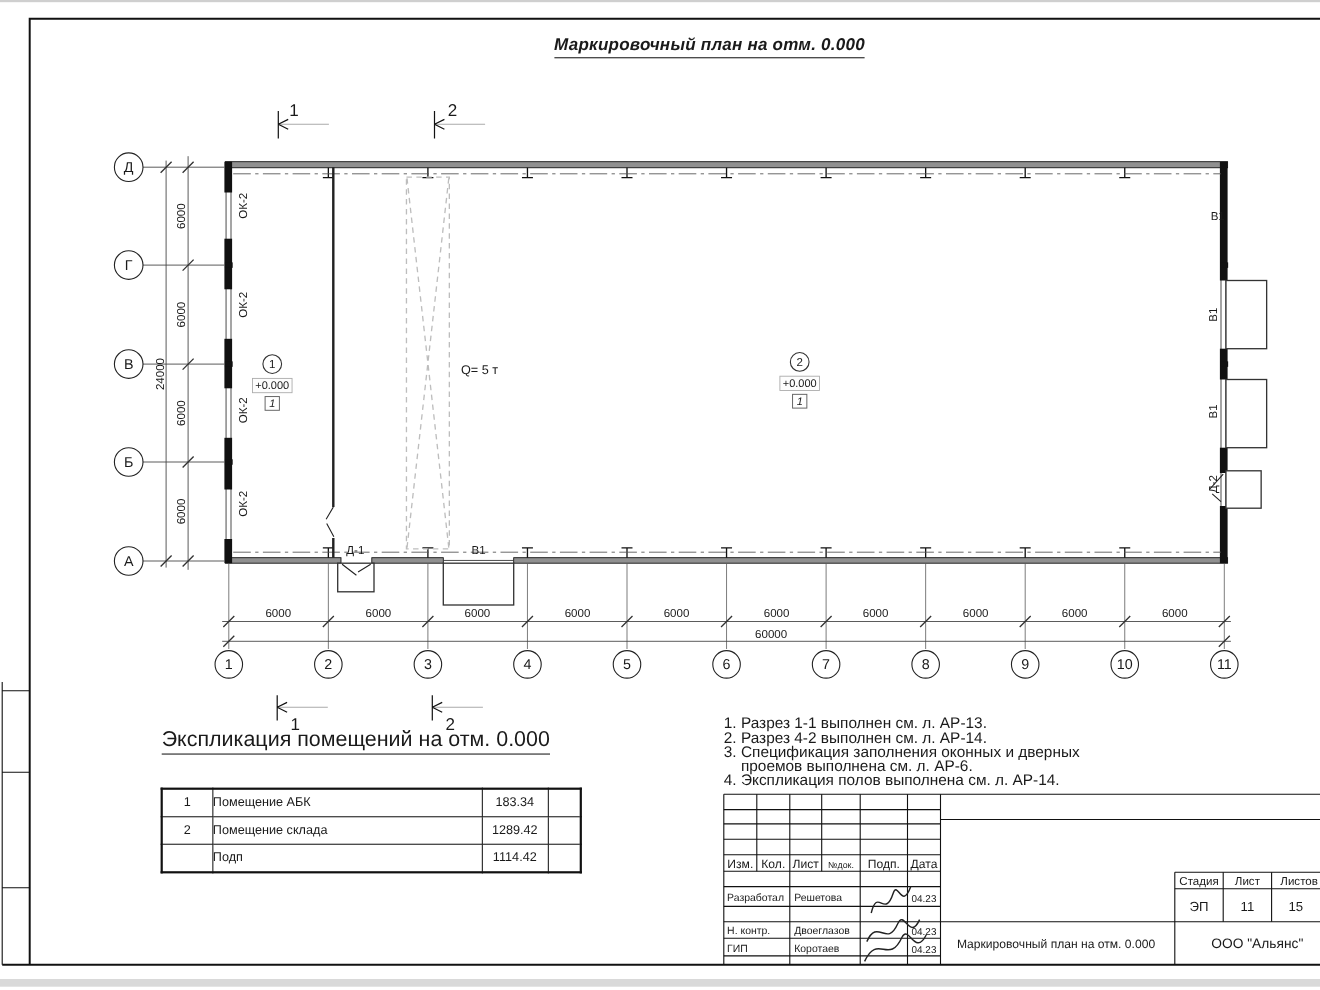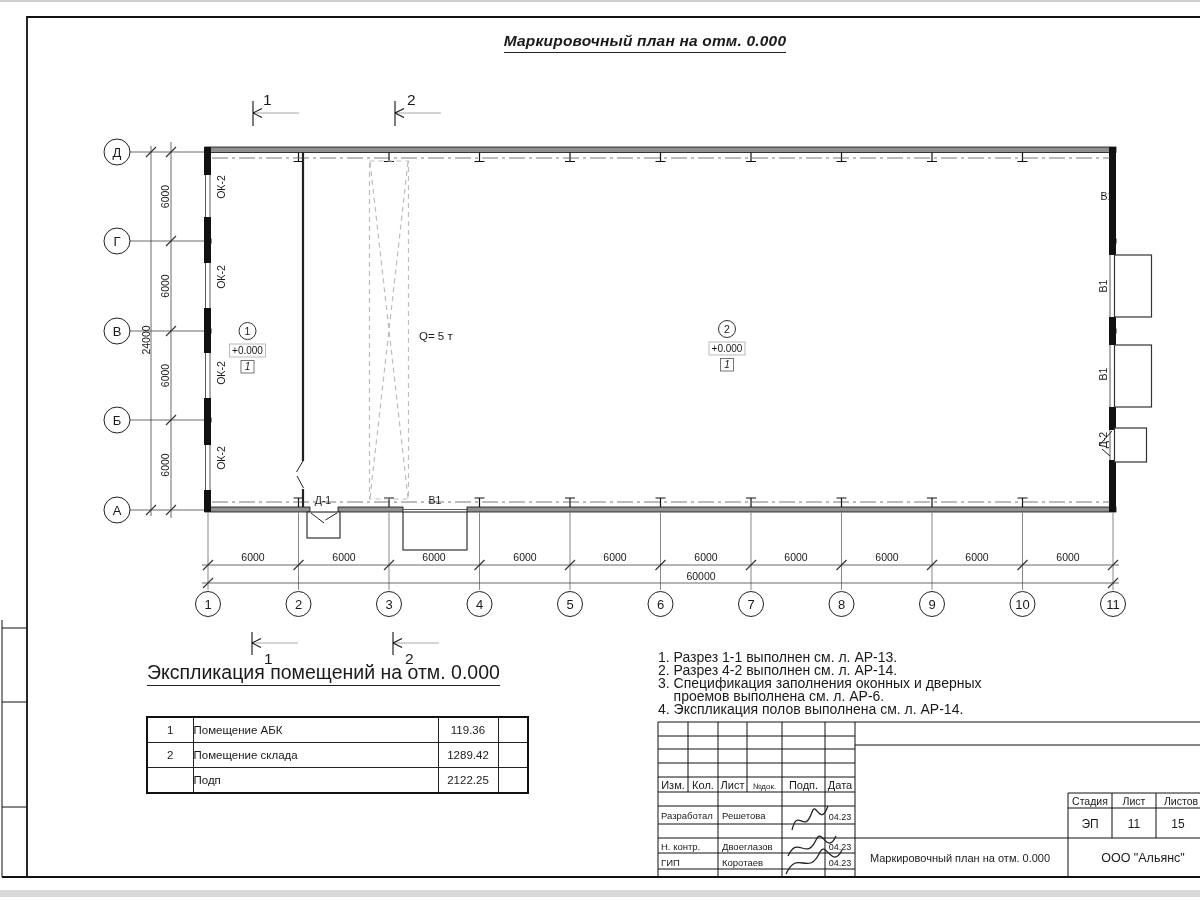--- a/index.html
+++ b/index.html
@@ -292,30 +292,30 @@
     <colgroup>
         <col style="width:46px">
         <col style="width:245px">
         <col style="width:60px">
         <col style="width:30px">
       </colgroup>
     <tbody>
     <tr>
       <td class="c">1</td>
       <td class="l">Помещение АБК</td>
-      <td class="c">119.36</td>
+      <td class="c">183.34</td>
       <td class="c"></td>
     </tr>
     <tr>
       <td class="c">2</td>
       <td class="l">Помещение склада</td>
       <td class="c">1289.42</td>
       <td class="c"></td>
     </tr>
     <tr>
       <td class="c"></td>
       <td class="l">Подп</td>
-      <td class="c">2122.25</td>
+      <td class="c">1114.42</td>
       <td class="c"></td>
     </tr>
   </tbody>
     </table>
 </div>
 
 </body></html>

